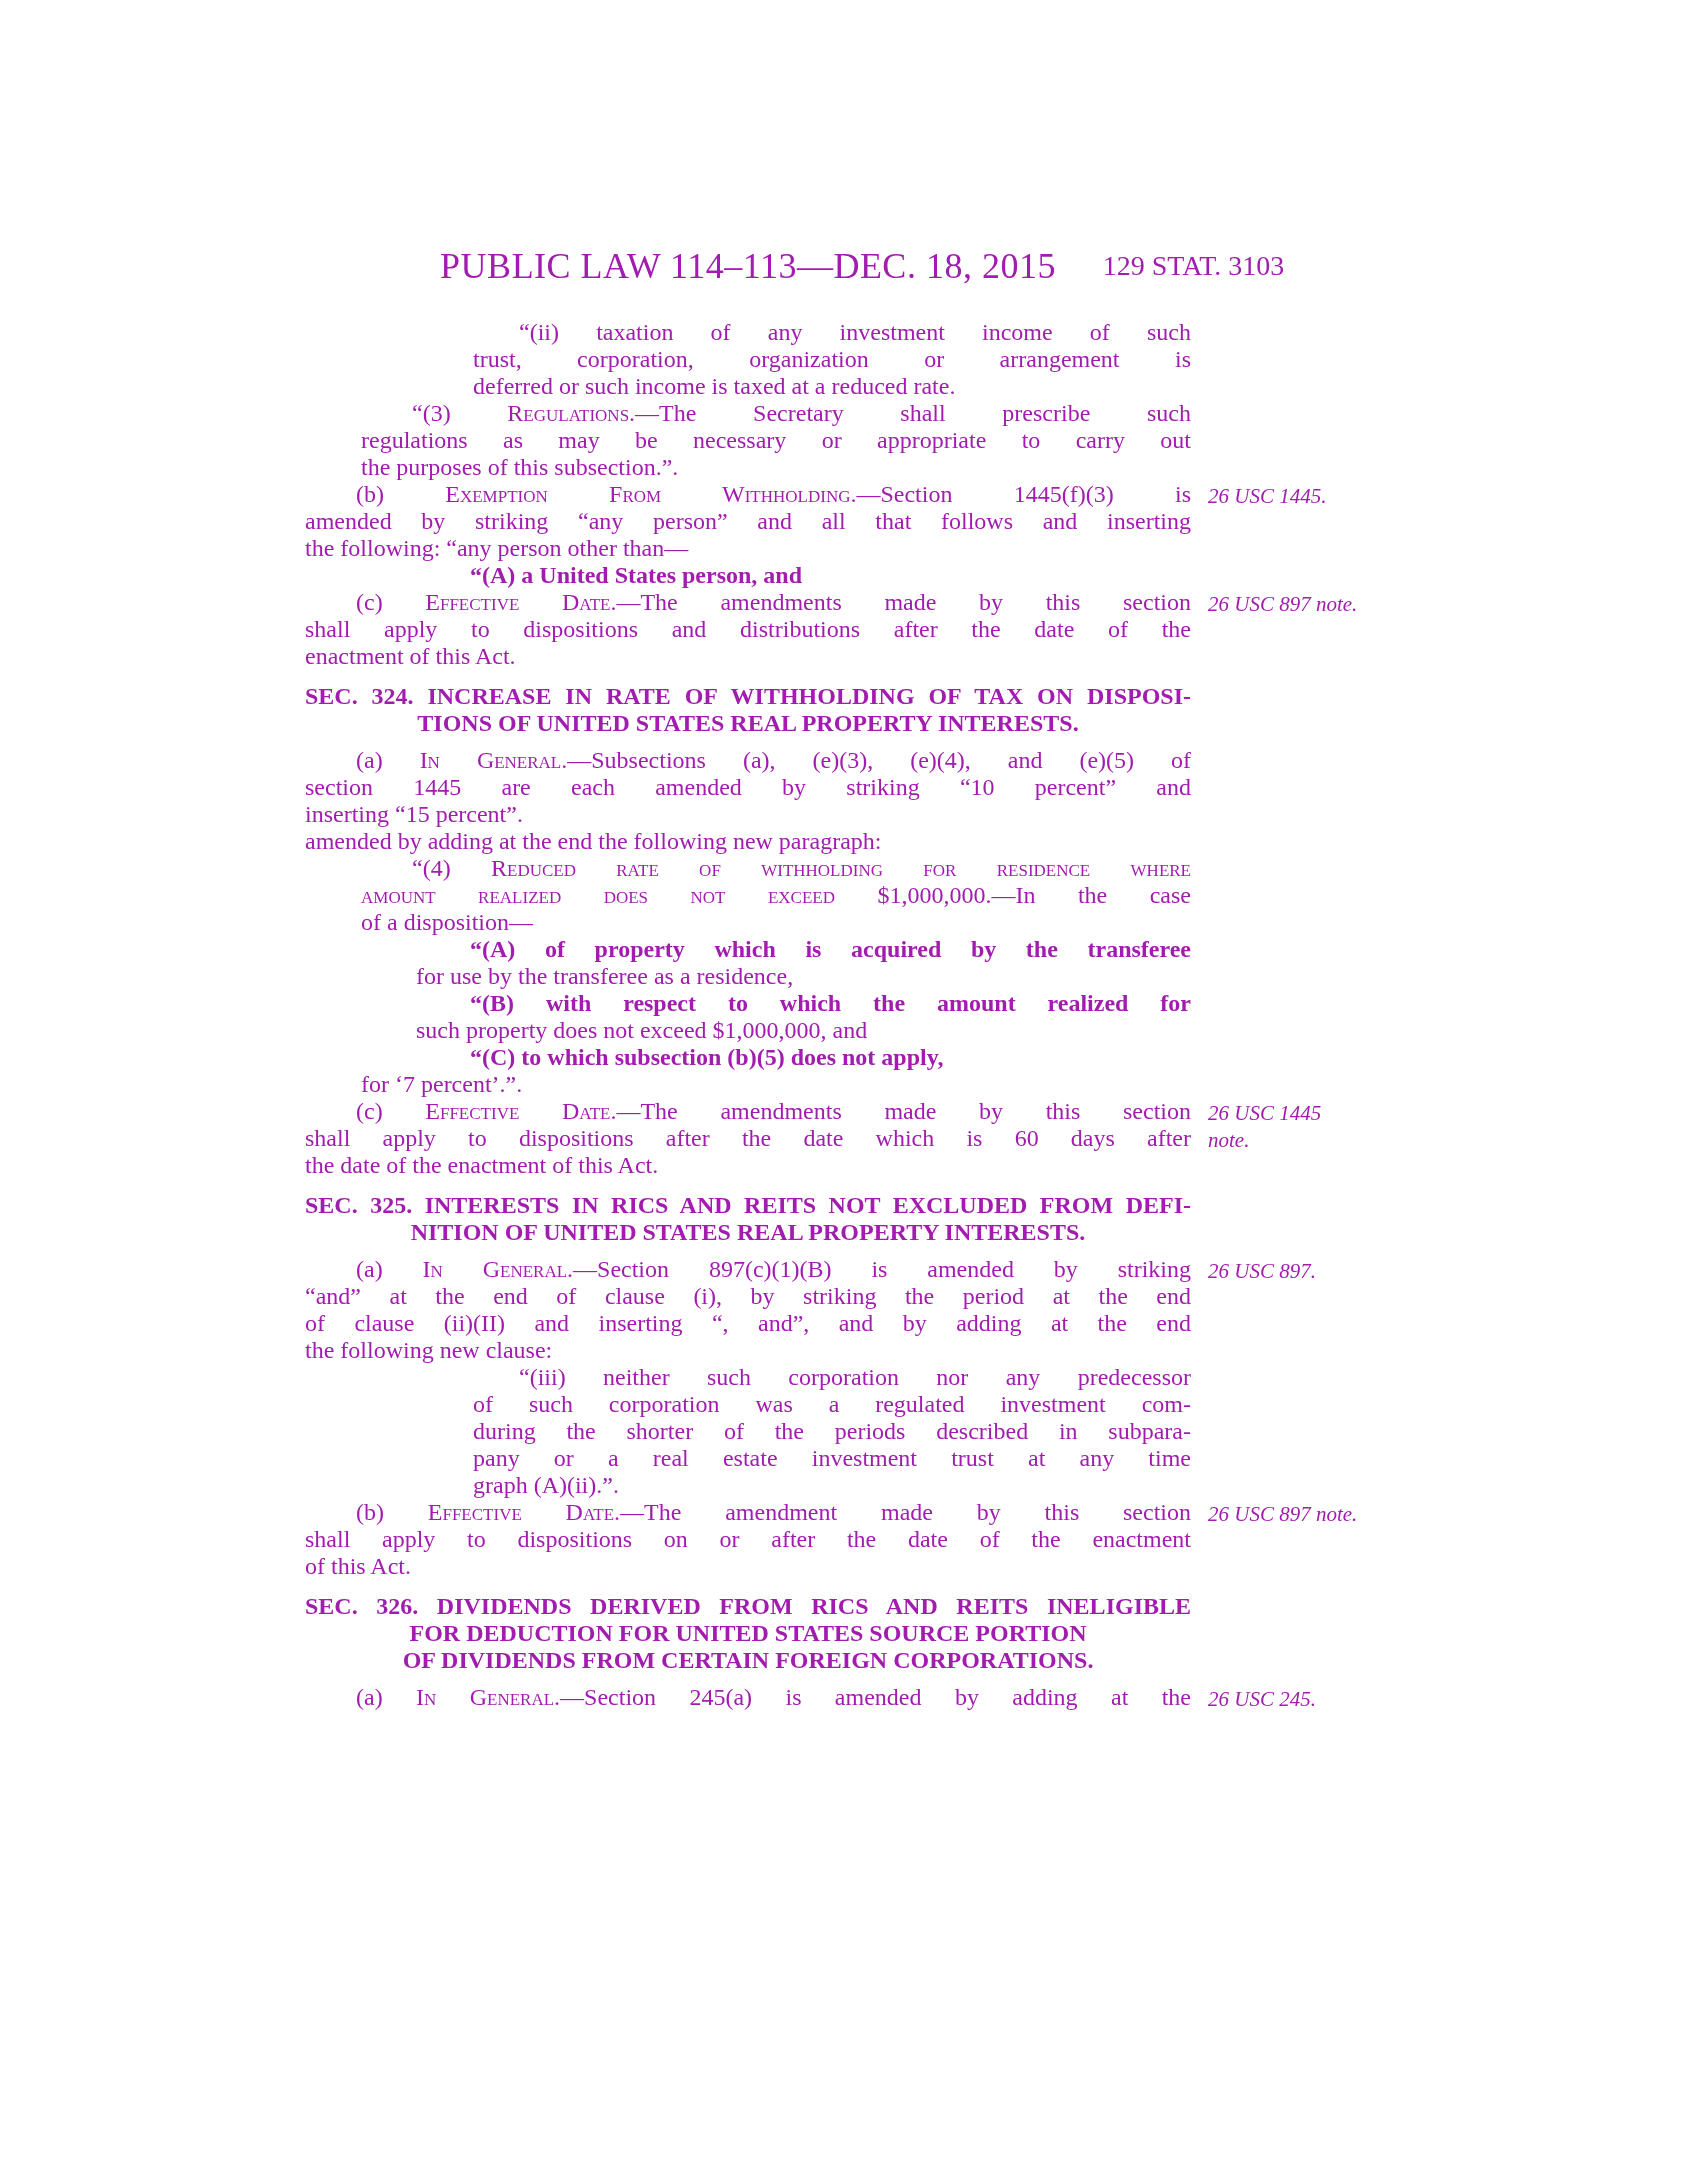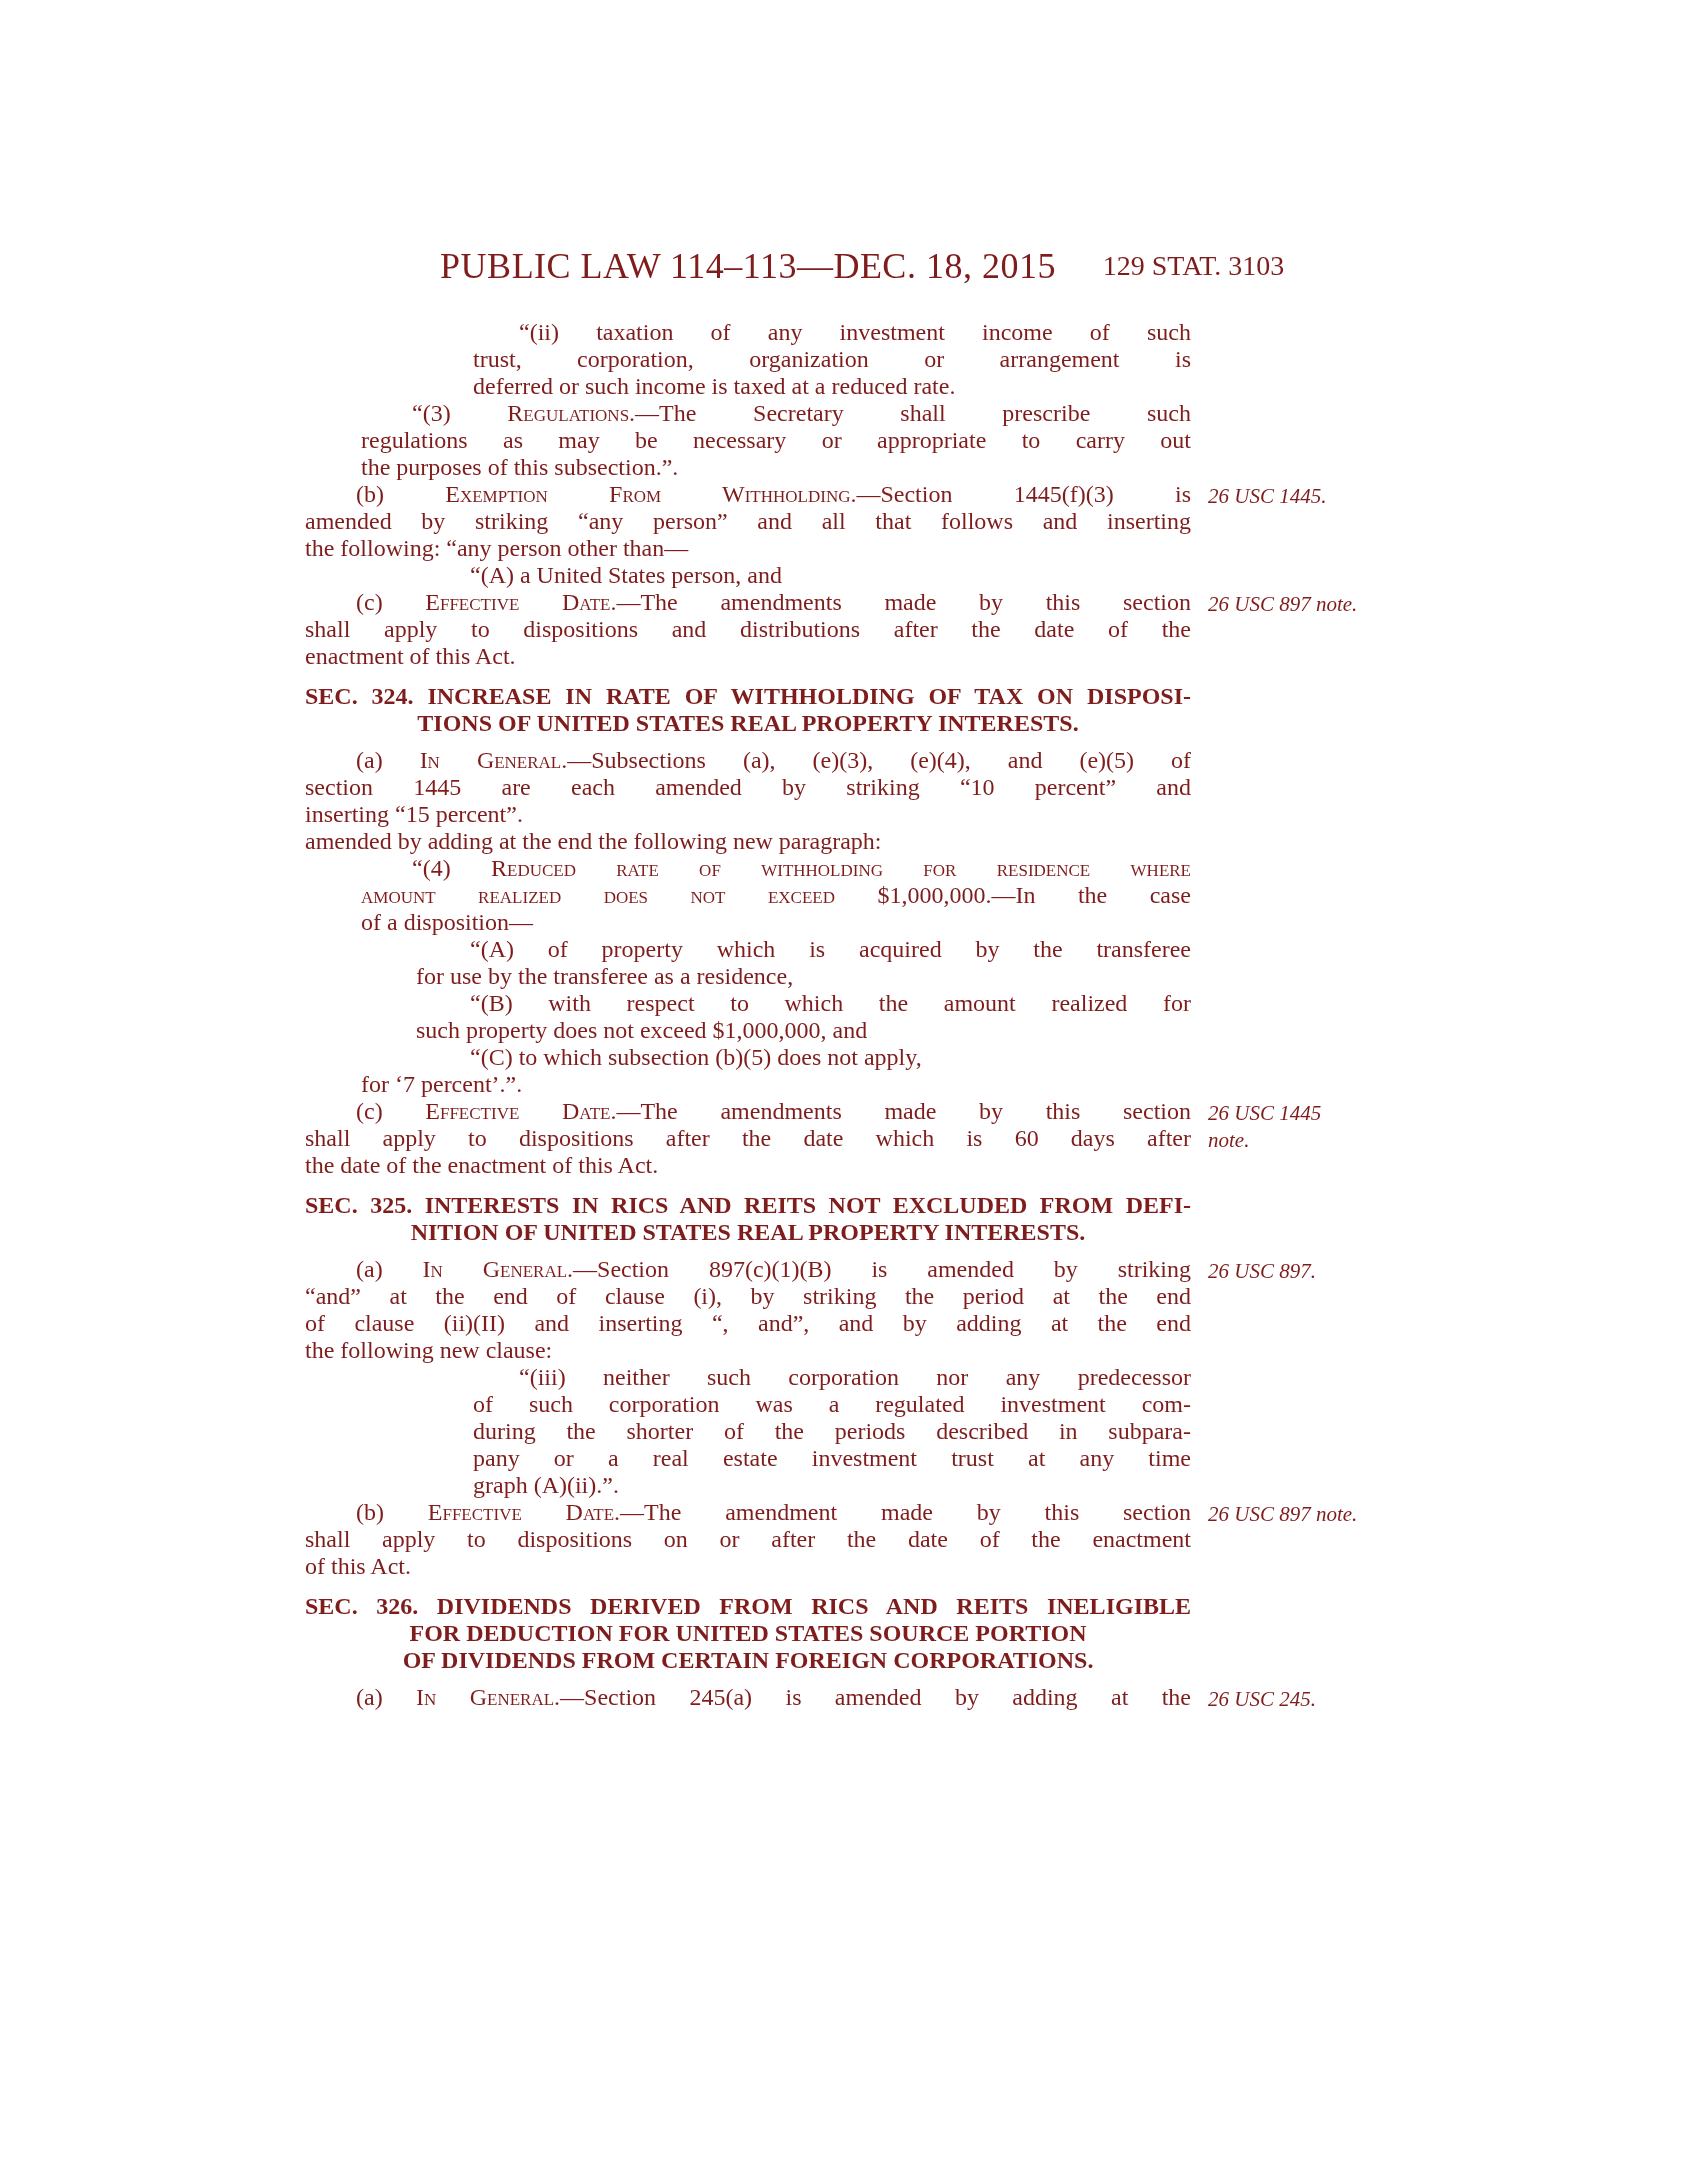--- a/index.html
+++ b/index.html
@@ -1,18 +1,18 @@
 <!DOCTYPE html>
 <html><head>
 <meta charset="utf-8">
 <style>
   html,body{margin:0;padding:0;background:#e8e8e8;}
   .page{
     position:relative;width:1683px;height:2178px;background:#ffffff;
-    font-family:"Liberation Serif","DejaVu Serif",serif;color:#7f1d1d;
+    font-family:"Liberation Serif","DejaVu Serif",serif;color:#a21caf;
     margin:0 auto;overflow:hidden;
   }
   .hdr-law{
     position:absolute;left:305px;top:248px;width:886px;text-align:center;
     font-size:36px;line-height:36px;letter-spacing:0.5px;white-space:nowrap;
   }
   .hdr-stat{
     position:absolute;top:248px;left:1030px;width:327px;text-align:center;
     font-size:28px;line-height:36px;white-space:nowrap;
   }
@@ -20,21 +20,21 @@
     position:absolute;left:305px;top:319px;width:886px;
     font-size:24px;line-height:27px;
   }
   .p{position:relative;}
   .p.lvl1{padding-left:56px;}
   .p.lvl2{padding-left:111px;}
   .p.lvl3{padding-left:168px;}
   .line{text-align:justify;text-align-last:justify;}
   .line.last{text-align-last:left;}
   .lvl0 .line.first,.lvl1 .line.first{text-indent:51px;}
-  .lvl2 .line.first{text-indent:54px;}
+  .lvl2 .line.first{text-indent:54px;font-weight:bold;}
   .lvl3 .line.first{text-indent:46px;}
   .p.noind .line.first{text-indent:0;}
   .sc{font-variant:small-caps;font-variant-caps:small-caps;}
   .heading{font-weight:bold;margin:13px 0 10px 0;}
   .heading .hline{text-align:justify;text-align-last:justify;}
   .heading .hline.cont{text-align:center;text-align-last:center;}
   .note{
     position:absolute;left:calc(100% + 17px);top:2px;width:150px;
     font-size:21px;line-height:27px;text-align:left;text-indent:0;
     text-align-last:left;white-space:normal;font-style:italic;

